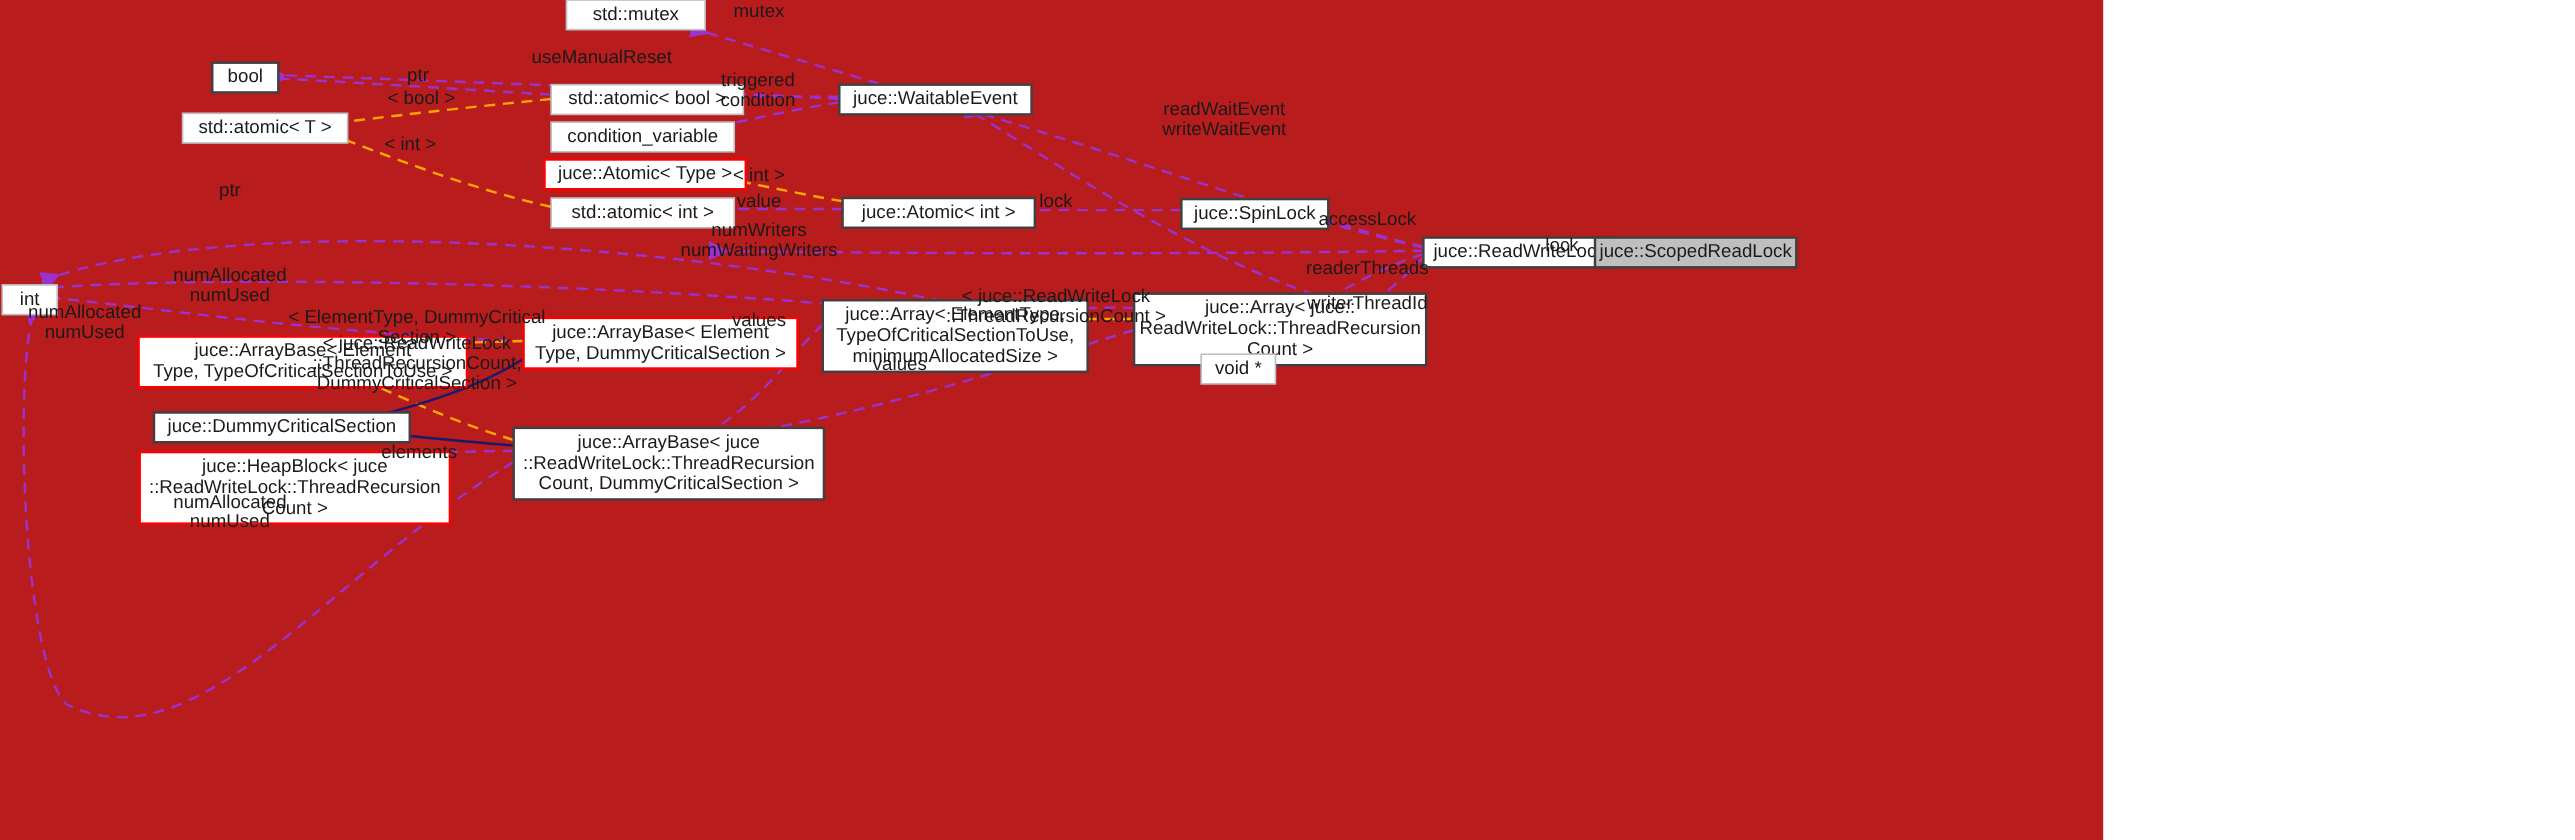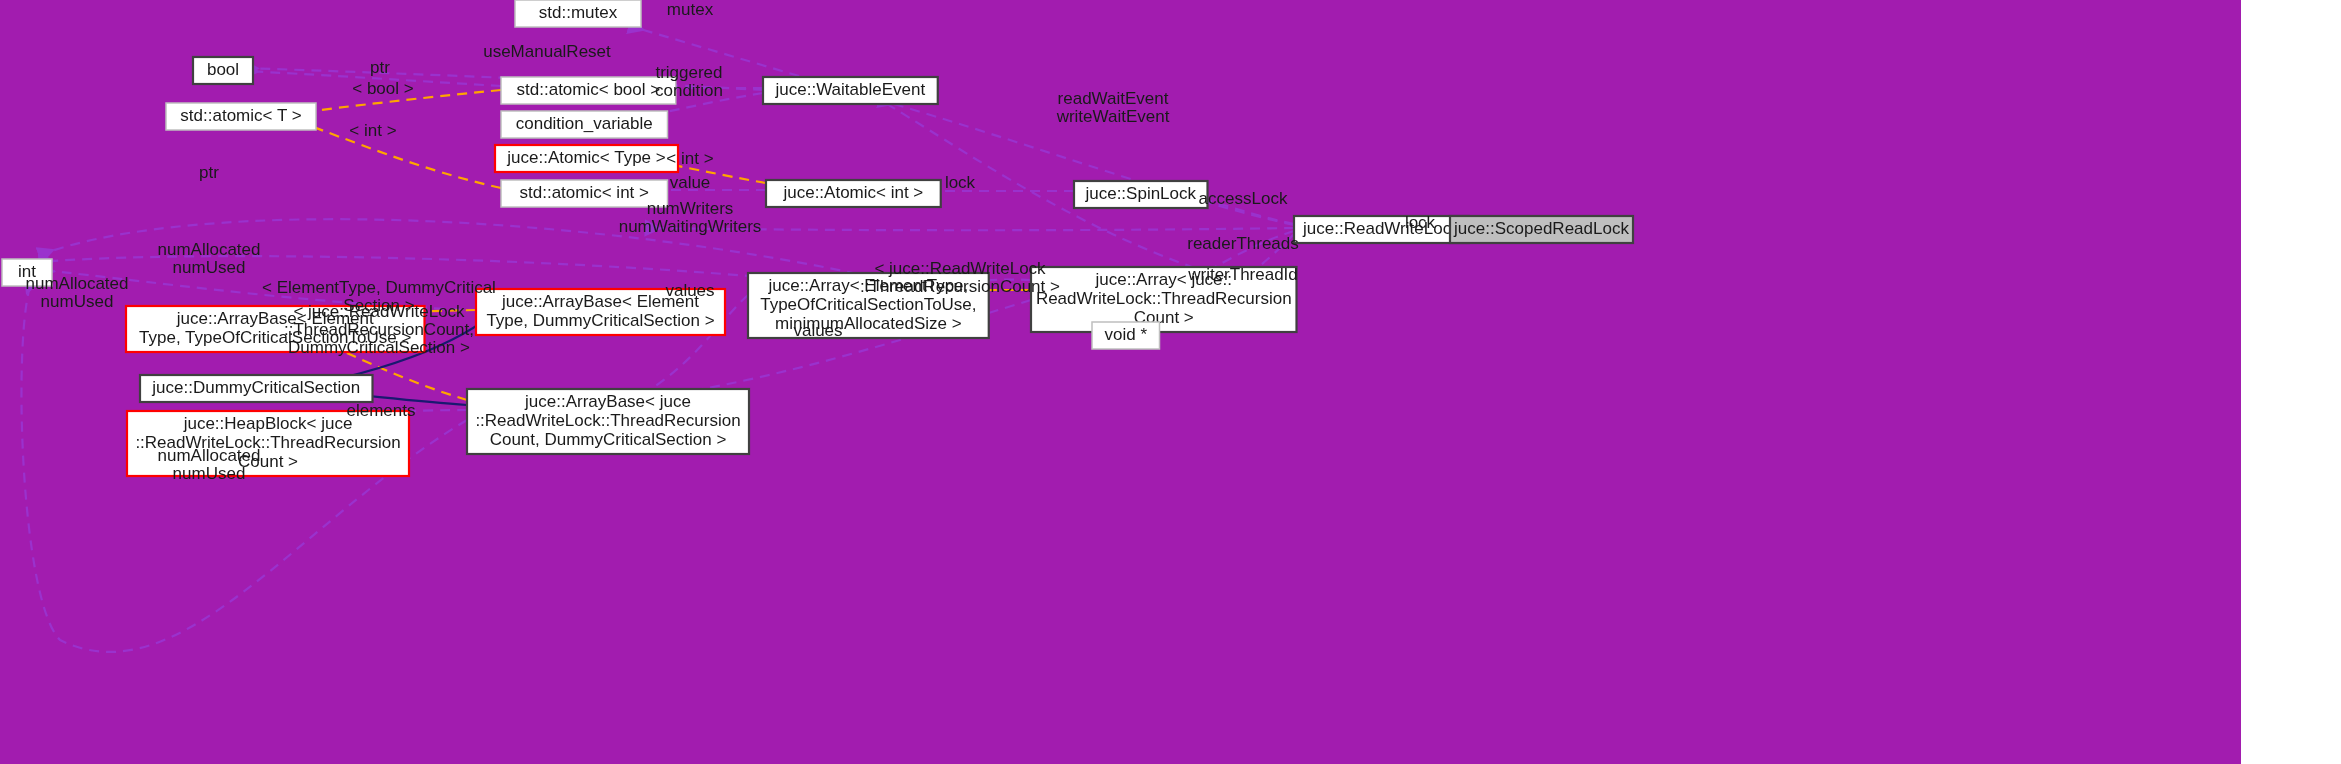--- a/index.html
+++ b/index.html
@@ -5,23 +5,23 @@
   html, body {
     margin: 0;
     padding: 0;
     background: #ffffff;
   }
   body {
     font-family: "Liberation Sans", sans-serif;
   }
   #diagram-root {
     position: relative;
-    width: 2241px;
+    width: 1912px;
     height: 764px;
-    background: #a21caf;
+    background: #b91c1c;
     overflow: hidden;
   }
   svg#graph {
     position: absolute;
     top: 0;
     left: 0;
     width: 2341px;
     height: 764px;
     display: block;
   }

